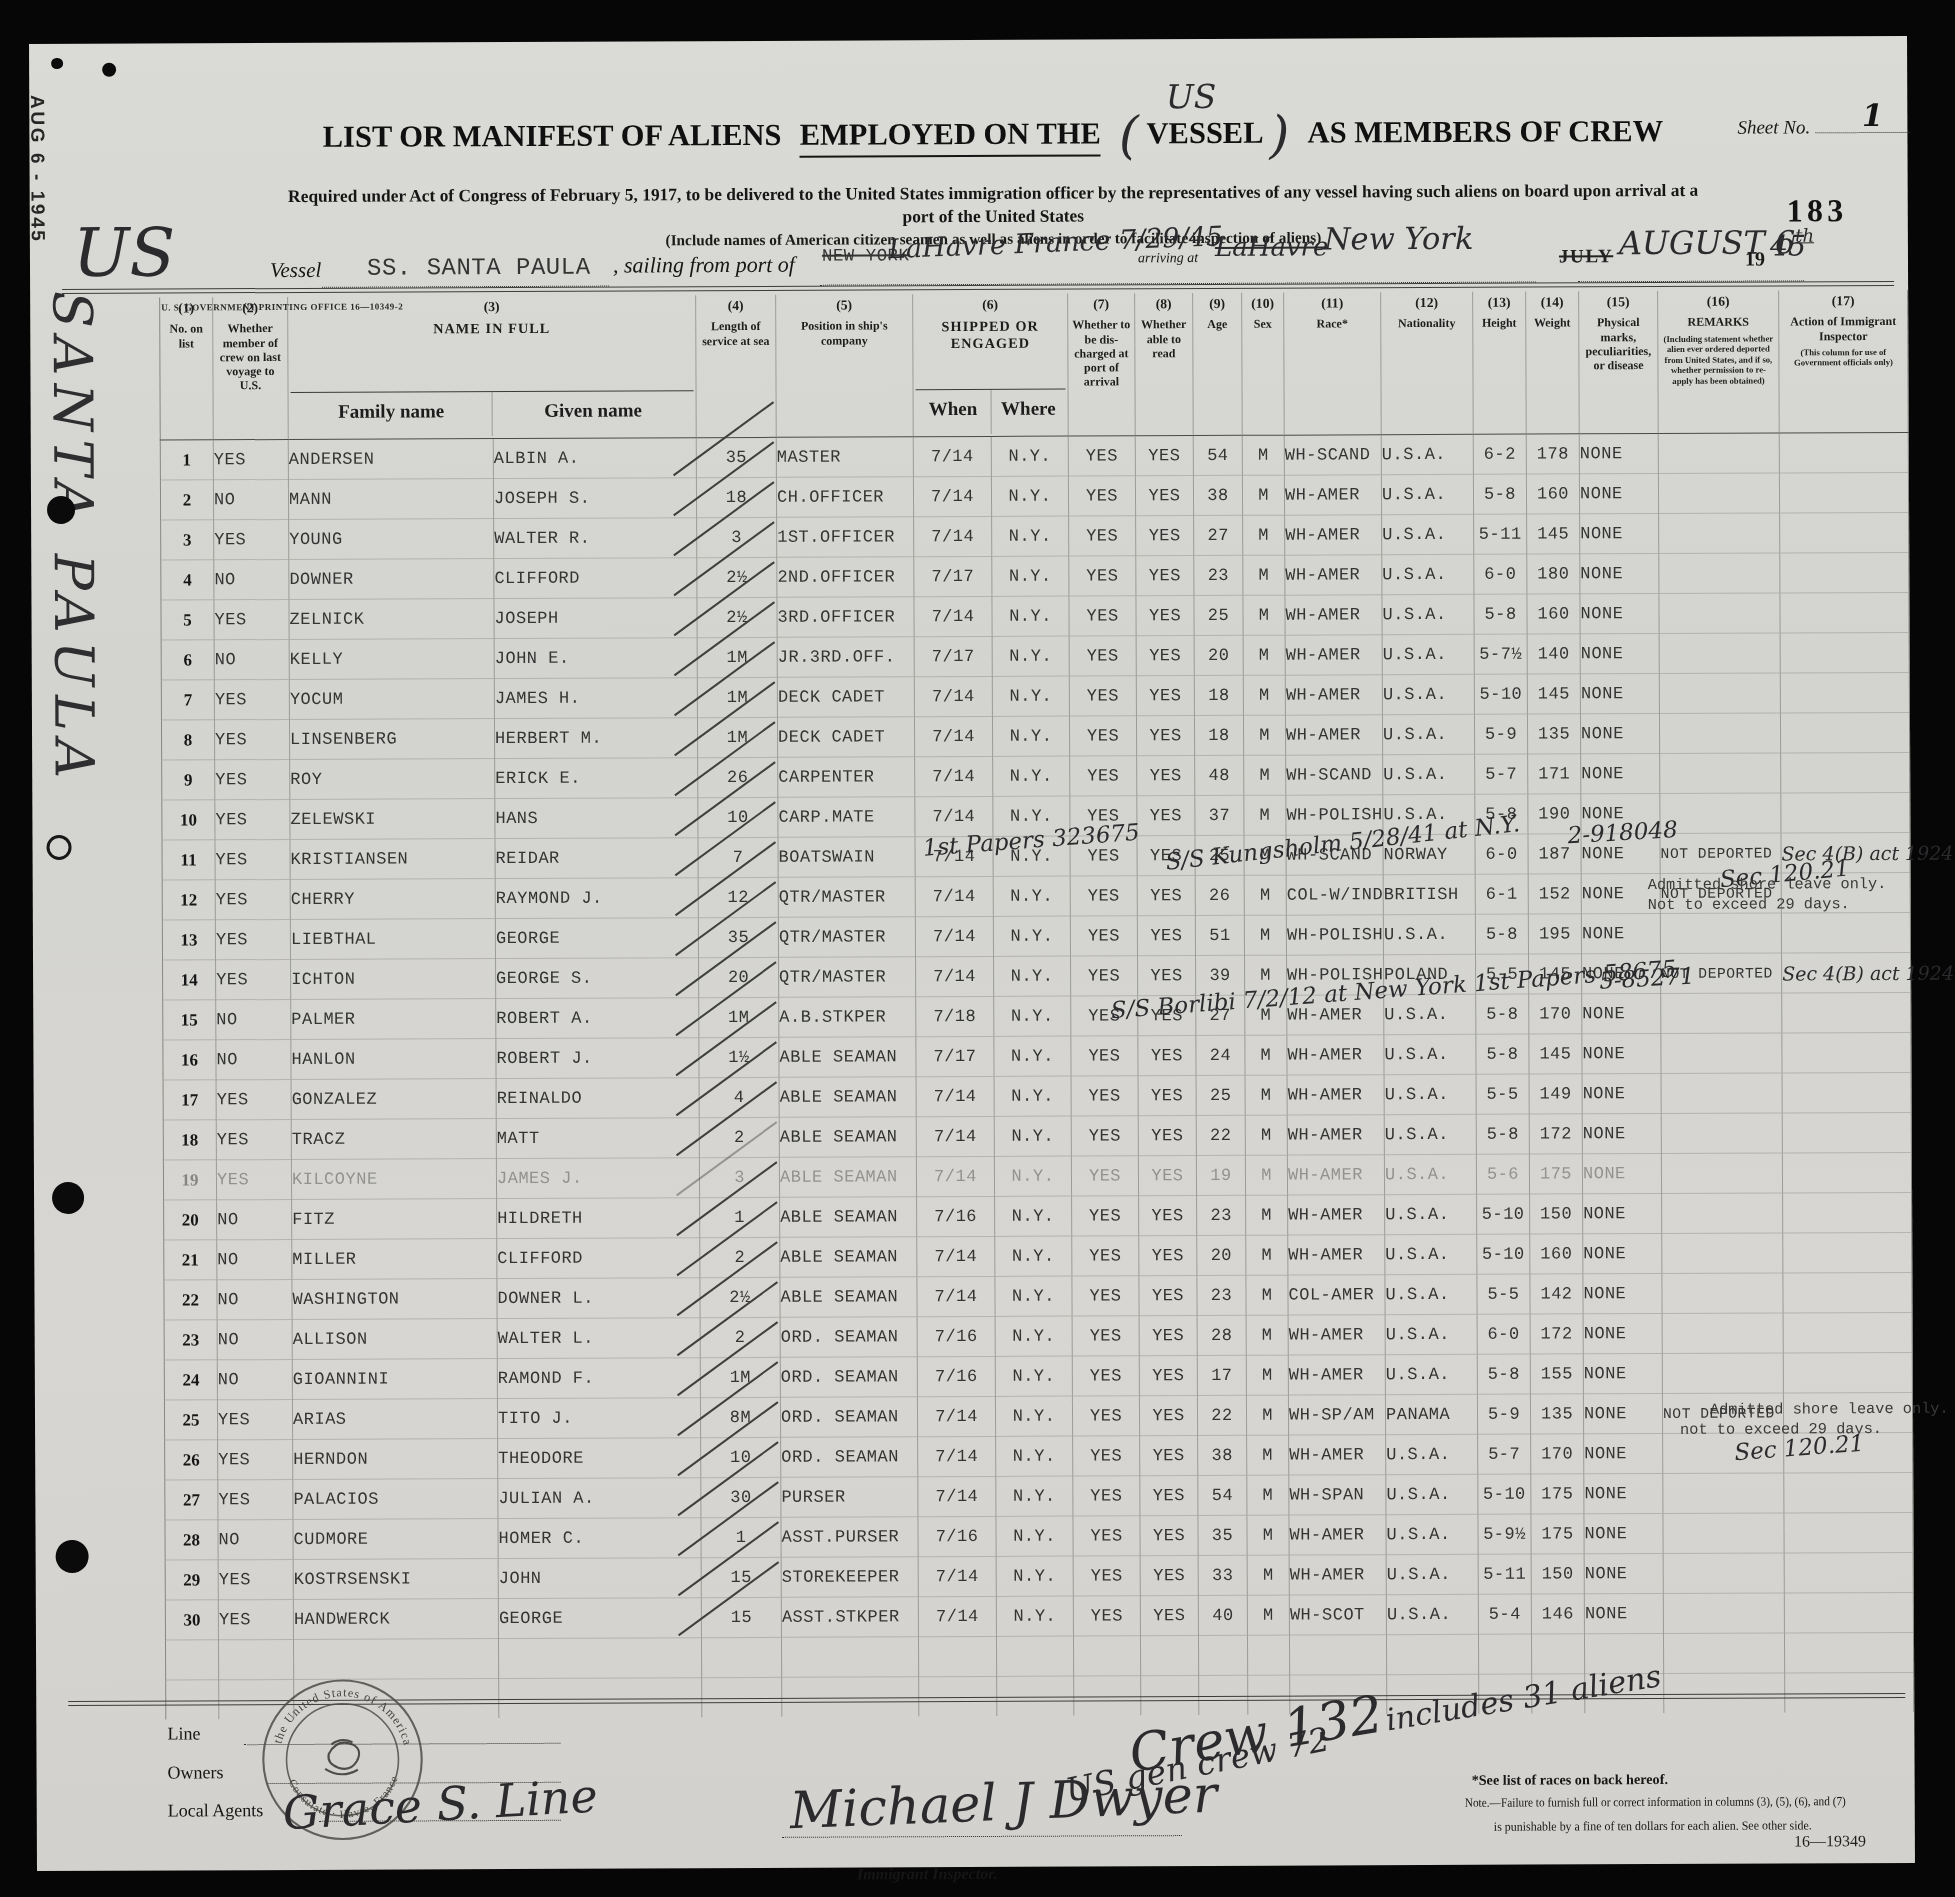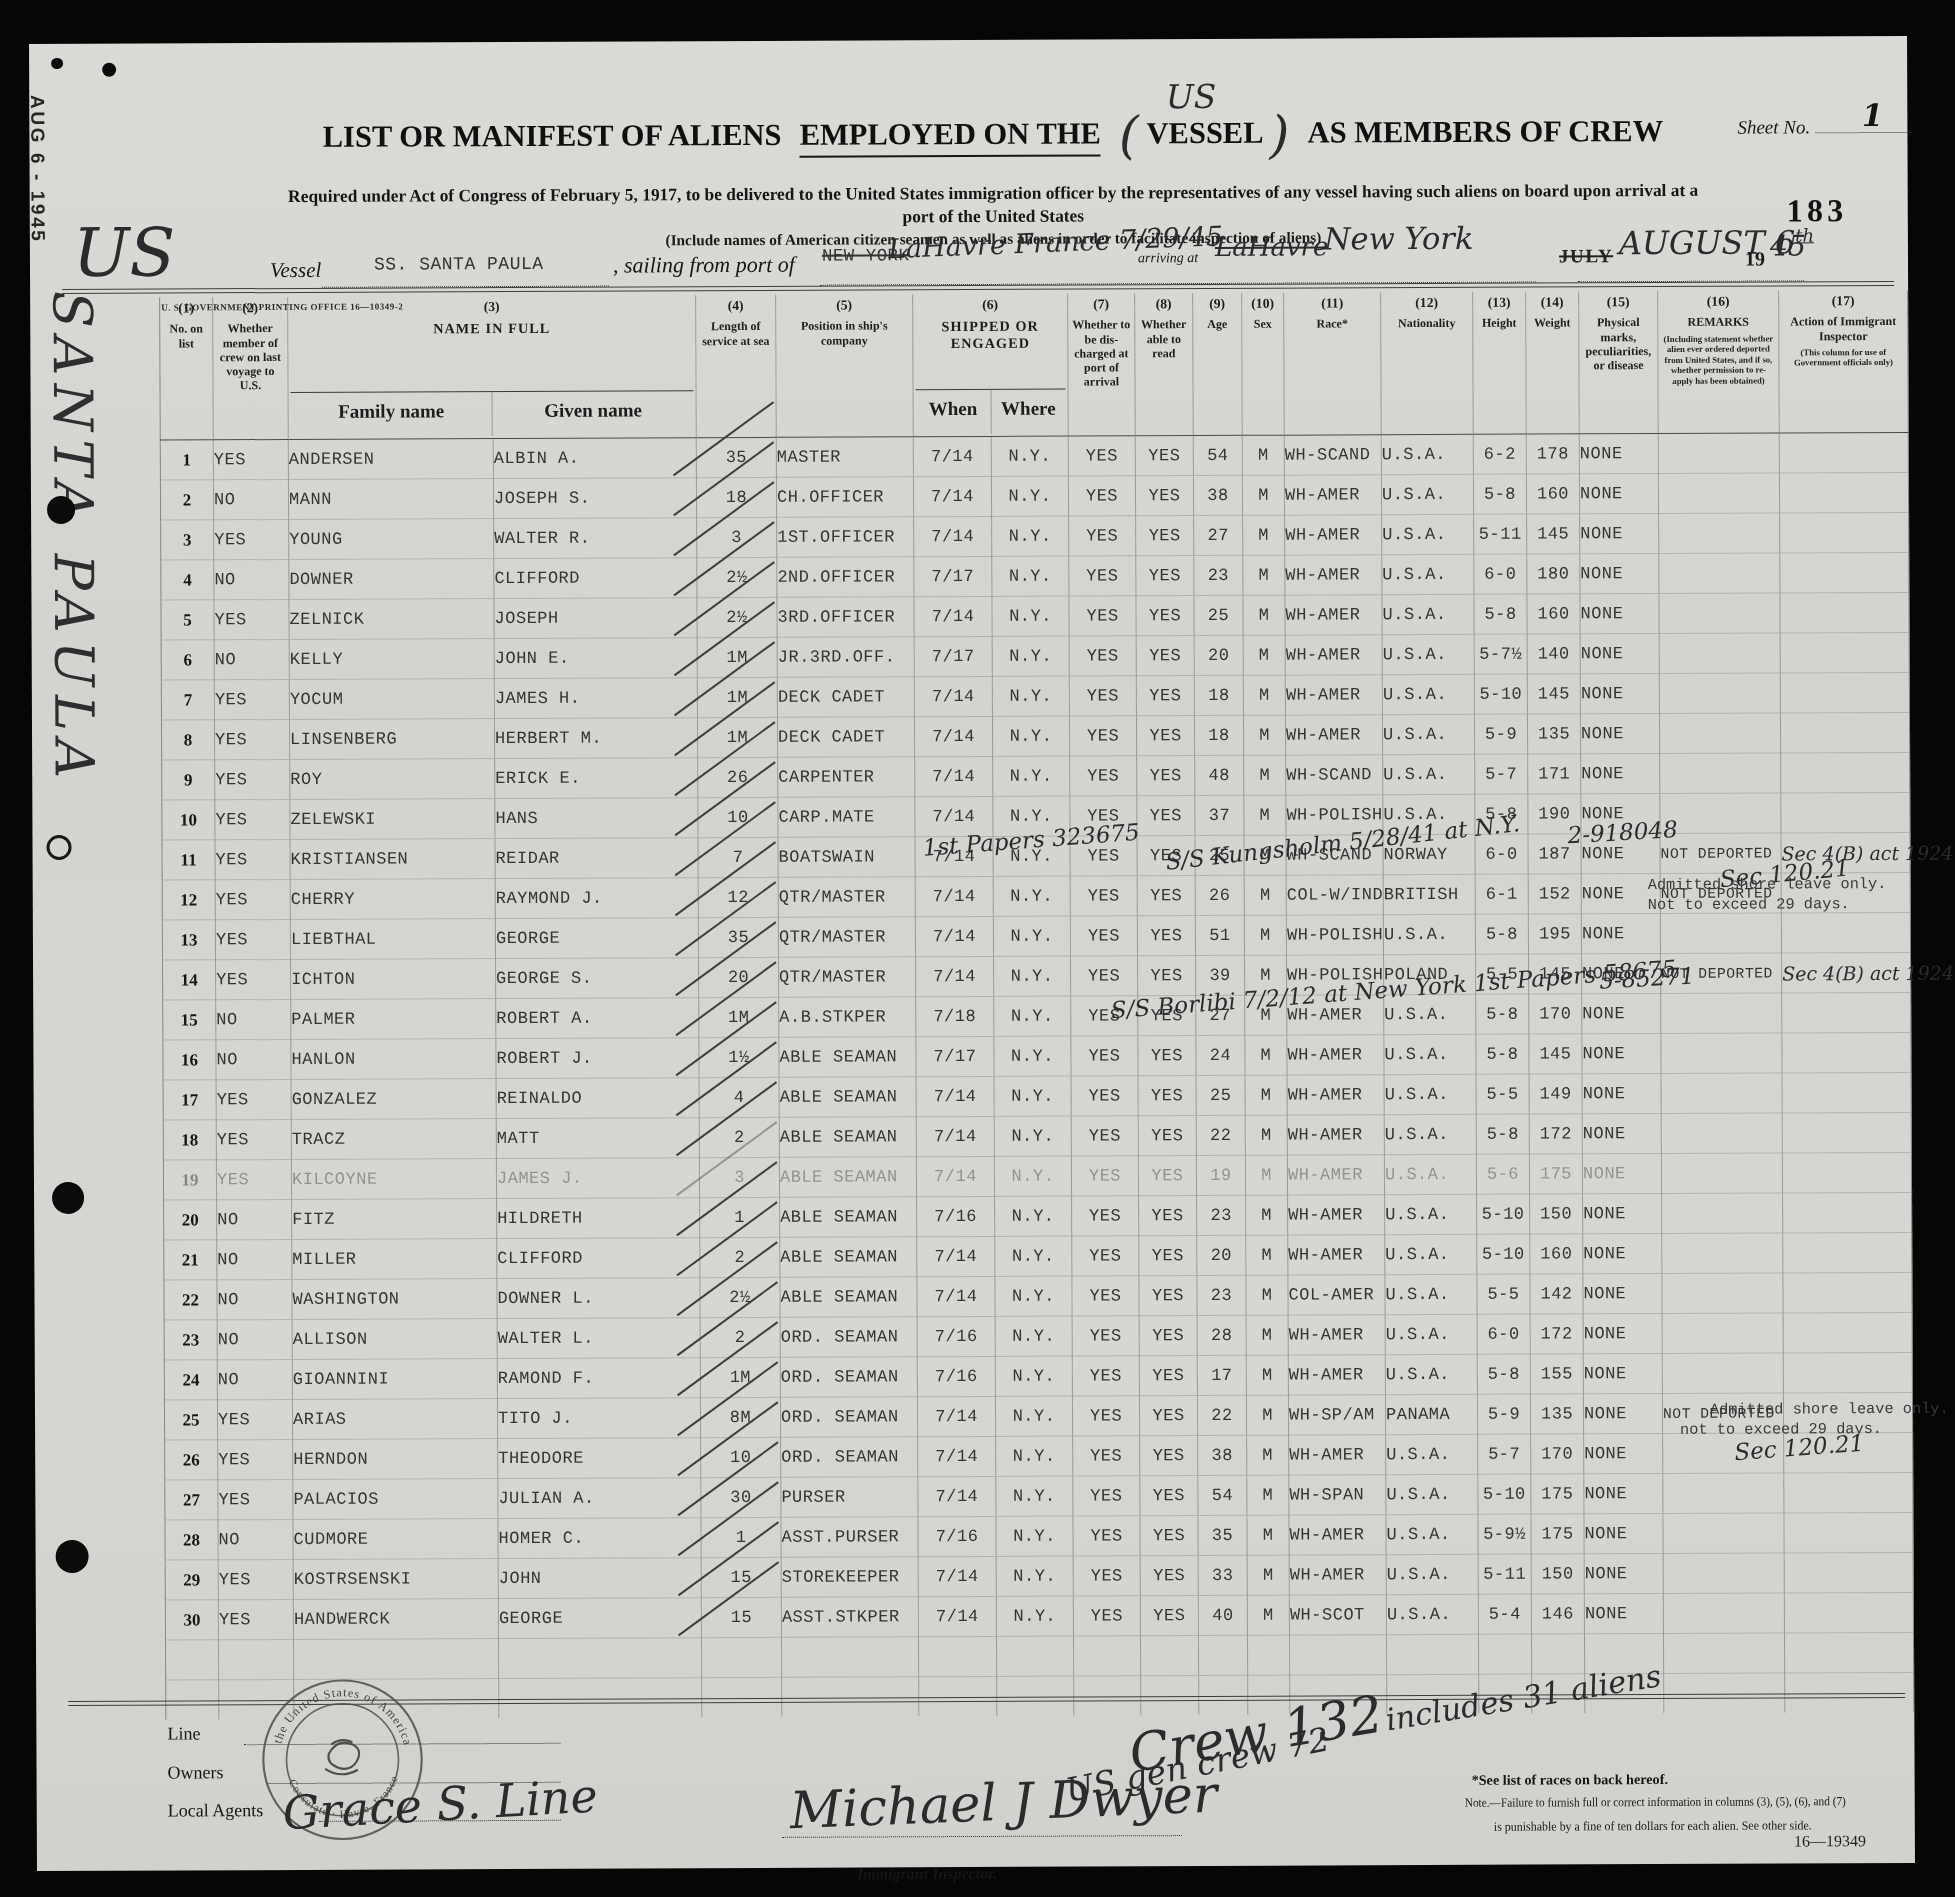--- a/index.html
+++ b/index.html
@@ -31,21 +31,21 @@
   .sheet-no{position:absolute;left:1708px;top:75px;font-style:italic;font-size:19px;color:#1a1a1a;white-space:nowrap;}
   .sn-line{display:inline-block;width:95px;border-bottom:1.6px dotted #2f2f2f;position:relative;height:21px;}
   .sn-val{position:absolute;left:47px;top:-13.7px;font-size:30.5px;font-weight:bold;color:#141414;}
   .req1,.req2{position:absolute;left:158px;width:1611px;text-align:center;font-weight:bold;font-size:17.4px;color:#161616;}
   .req1{top:143px;} .req2{top:166px;}
   .include{position:absolute;left:158px;top:190px;width:1611px;text-align:center;font-weight:bold;font-size:15.3px;color:#1a1a1a;}
   .stamp-183{position:absolute;left:1757px;top:156px;font-size:32px;font-weight:bold;letter-spacing:4.2px;color:#131313;text-align:right;}
   
   .us-big{position:absolute;left:43px;top:170px;font-size:67px;}
   .v-label{position:absolute;left:240px;top:215px;font-style:italic;font-size:21px;color:#161616;}
-  .v-name{position:absolute;left:344px;top:212px;font-size:18px;}
+  .v-name{position:absolute;left:337px;top:212px;font-size:24px;}
   .d1{left:292px;top:243px;width:287px;}
   .v-sailing{position:absolute;left:583px;top:211px;font-style:italic;font-size:22px;color:#161616;white-space:nowrap;}
   .v-port-struck{position:absolute;left:792px;top:206px;font-size:17.4px;}
   .v-port{position:absolute;left:858px;top:187px;font-size:27px;white-space:nowrap;transform:rotate(-2deg);}
   .d2{left:790px;top:243px;width:716px;}
   .v-arriving{position:absolute;left:1108px;top:211px;font-style:italic;font-size:14px;color:#161616;}
   .v-arr-struck{position:absolute;left:1185px;top:193px;font-size:26px;}
   .v-arr{position:absolute;left:1294px;top:183px;font-size:30.5px;}
   .v-july{position:absolute;left:1529px;top:208px;font-weight:bold;font-size:19px;letter-spacing:1.6px;color:#222;}
   .v-date{position:absolute;left:1589px;top:187px;font-size:32px;white-space:nowrap;}

